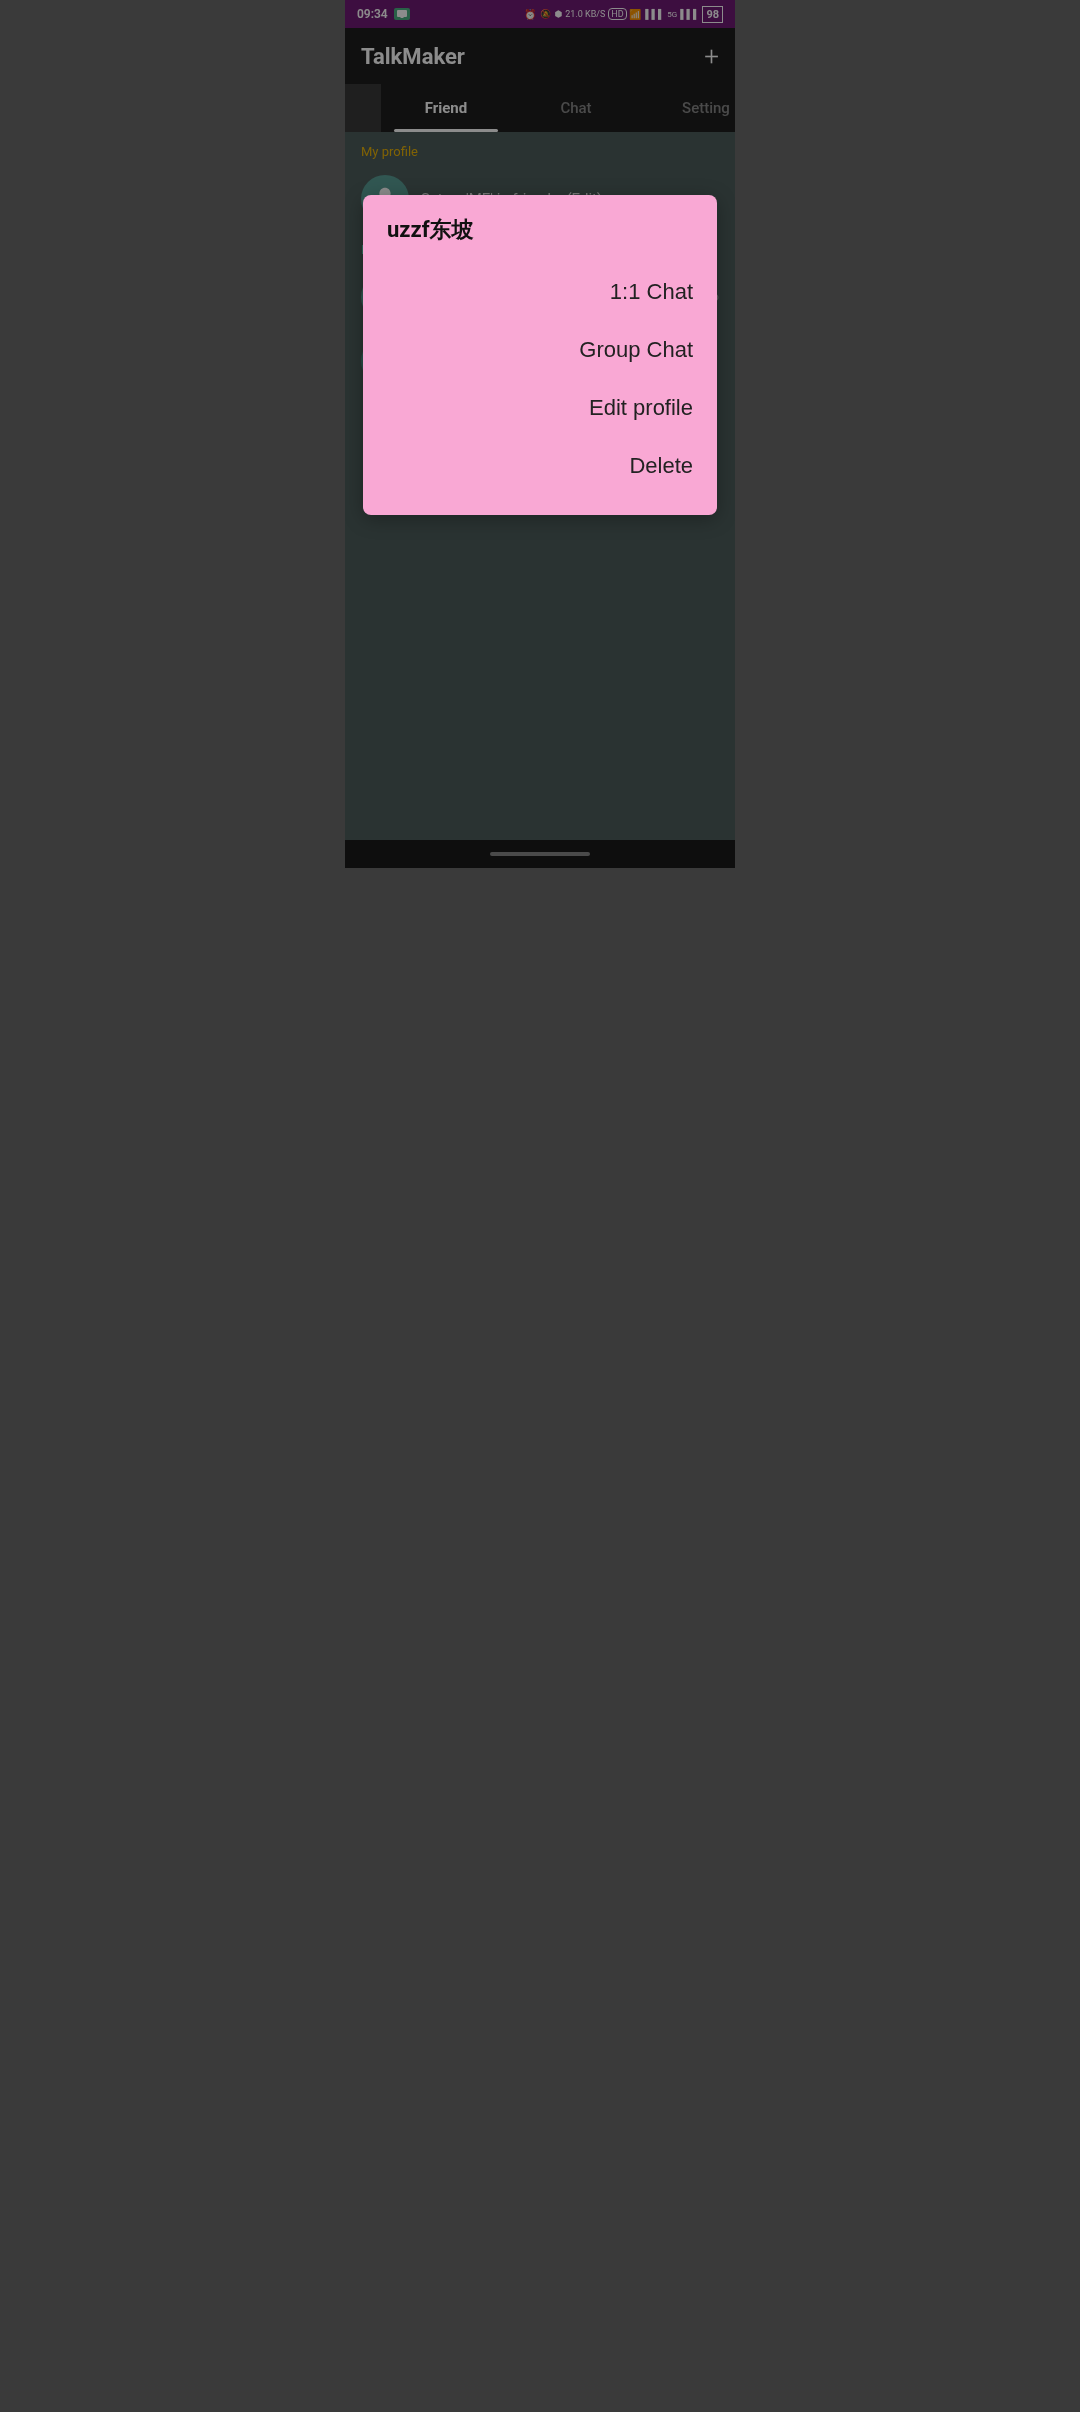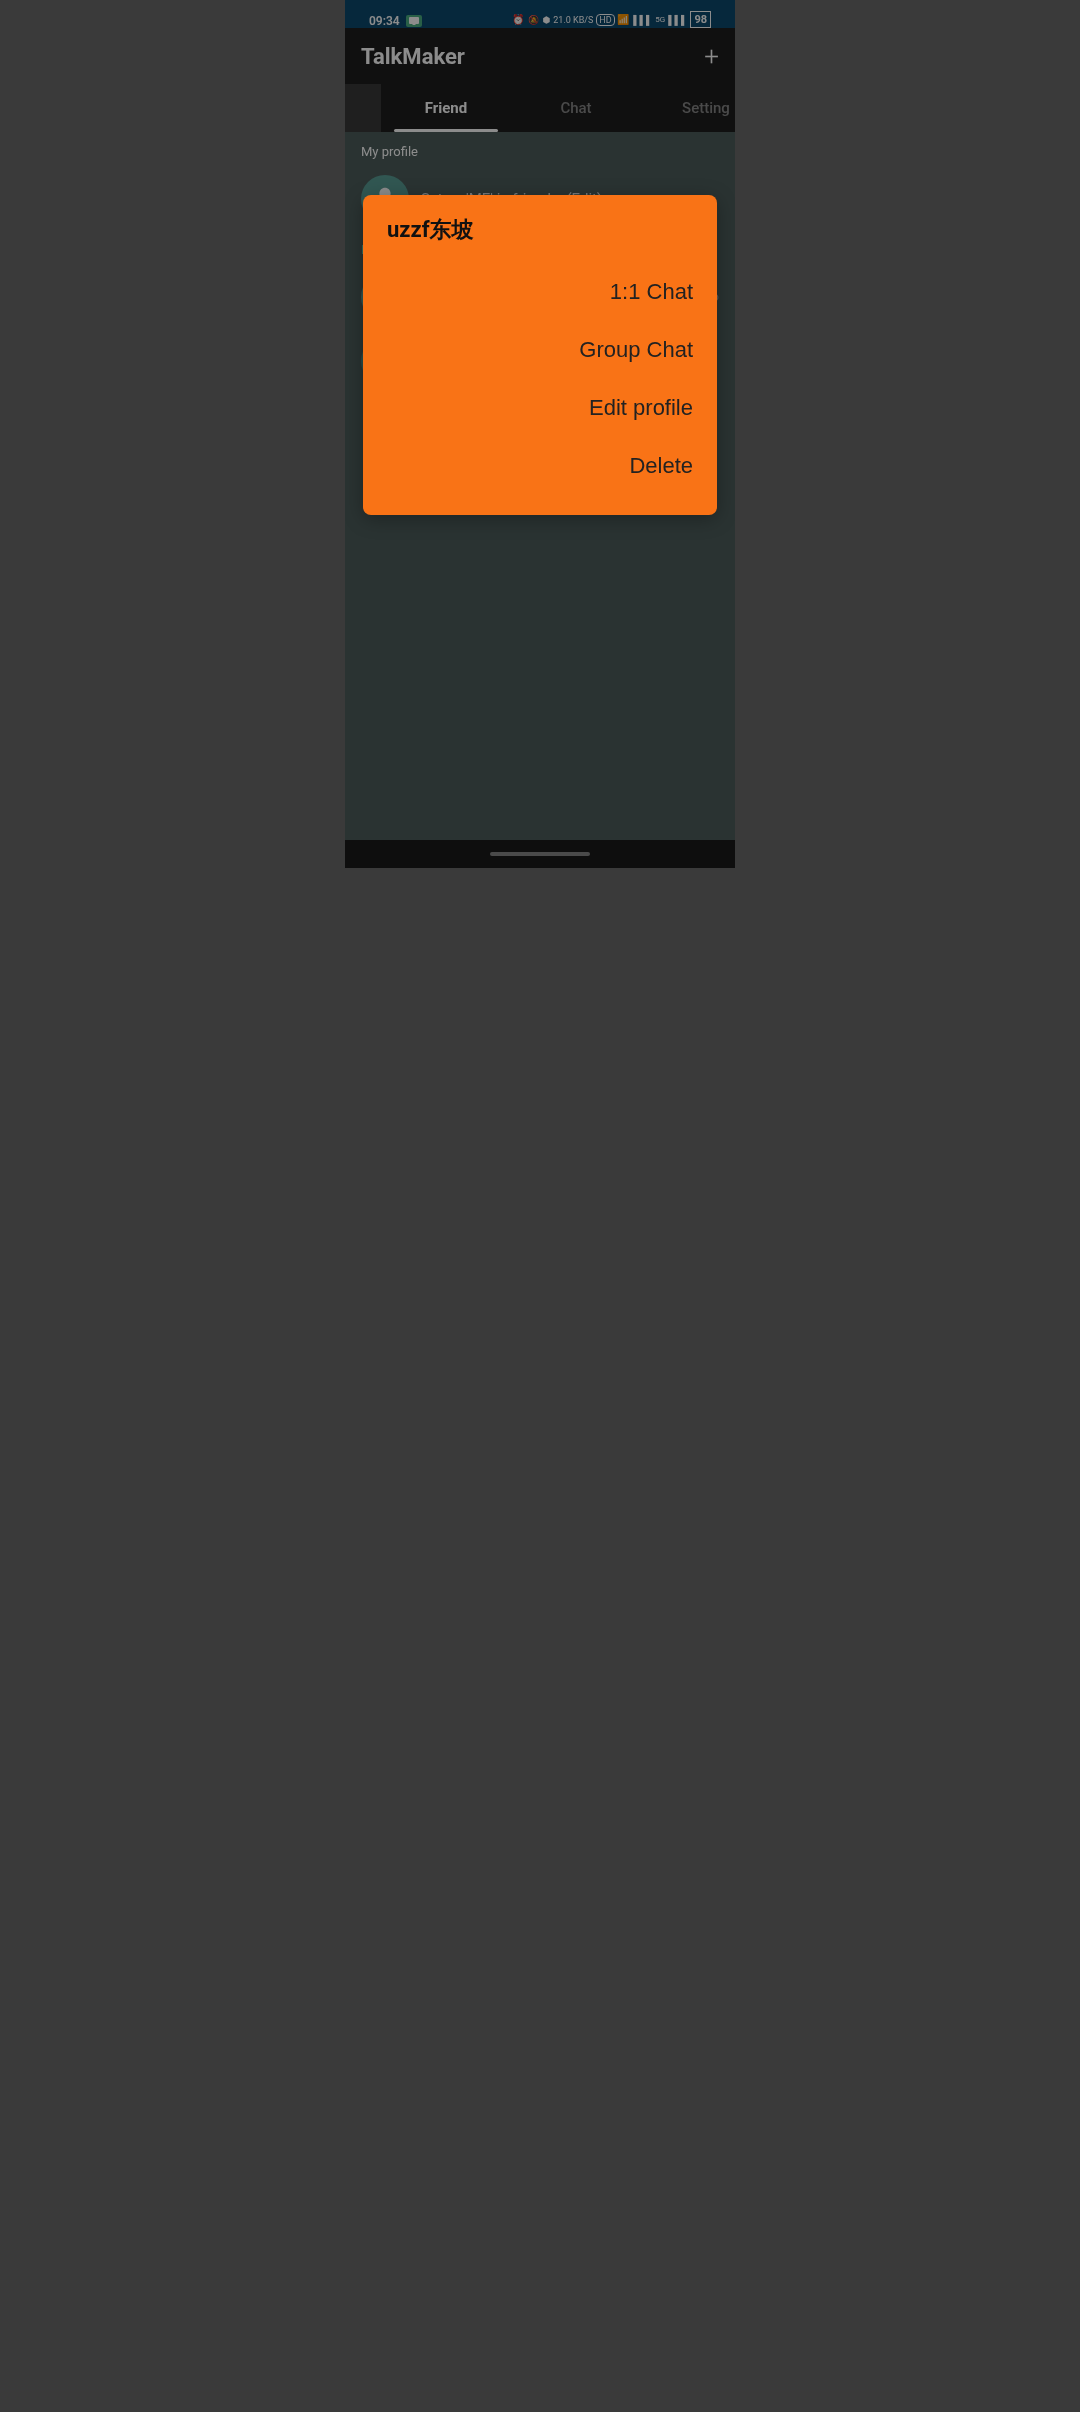--- a/index.html
+++ b/index.html
@@ -16,25 +16,25 @@
       font-family: 'Roboto', Arial, sans-serif;
       background: #3a3a3a;
       position: relative;
       overflow: hidden;
     }
 
     
     .status-bar {
       width: 100%;
       height: 28px;
-      background: #0c4a6e;
-      display: flex;
-      align-items: flex-end;
+      background: #701a75;
+      display: flex;
+      align-items: center;
       justify-content: space-between;
-      padding: 0 24px;
+      padding: 0 12px;
       color: white;
       font-size: 11px;
     }
 
     .status-time {
       font-weight: 600;
       font-size: 12px;
     }
 
     .status-icons {
@@ -171,21 +171,21 @@
       background: rgba(0,0,0,0.45);
       z-index: 10;
     }
 
     
     .context-menu {
       position: absolute;
       top: 195px;
       left: 18px;
       right: 18px;
-      background: #f97316;
+      background: #f9a8d4;
       border-radius: 8px;
       z-index: 20;
       padding: 20px 24px 20px;
       box-shadow: 0 4px 20px rgba(0,0,0,0.3);
     }
 
     .context-menu-title {
       font-size: 22px;
       font-weight: 700;
       color: #111;
@@ -277,21 +277,21 @@
     </div>
     <div class="tab">
       <span>Chat</span>
     </div>
     <div class="tab">
       <span>Setting</span>
     </div>
   </div>
 
   <div style="position:absolute; top:132px; left:0; width:100%; height:calc(868px - 132px - 28px); background:#4d5e5c; z-index:0;">
-    <div class="section-label" style="color:#ffffff;">My profile</div>
+    <div class="section-label" style="color:#eab308;">My profile</div>
     <div class="friend-item">
       <div class="avatar">
         <svg viewBox="0 0 24 24" fill="white">
           <path d="M12 12c2.7 0 4.8-2.1 4.8-4.8S14.7 2.4 12 2.4 7.2 4.5 7.2 7.2 9.3 12 12 12zm0 2.4c-3.2 0-9.6 1.6-9.6 4.8v2.4h19.2v-2.4c0-3.2-6.4-4.8-9.6-4.8z"></path>
         </svg>
       </div>
       <span class="friend-name">Set as 'ME' in friends. (Edit)</span>
     </div>
     <div class="section-label" style="color:#5dbfaa; font-size:12px;">Friends (Add friends pressing + button)</div>
     <div class="friend-item">

